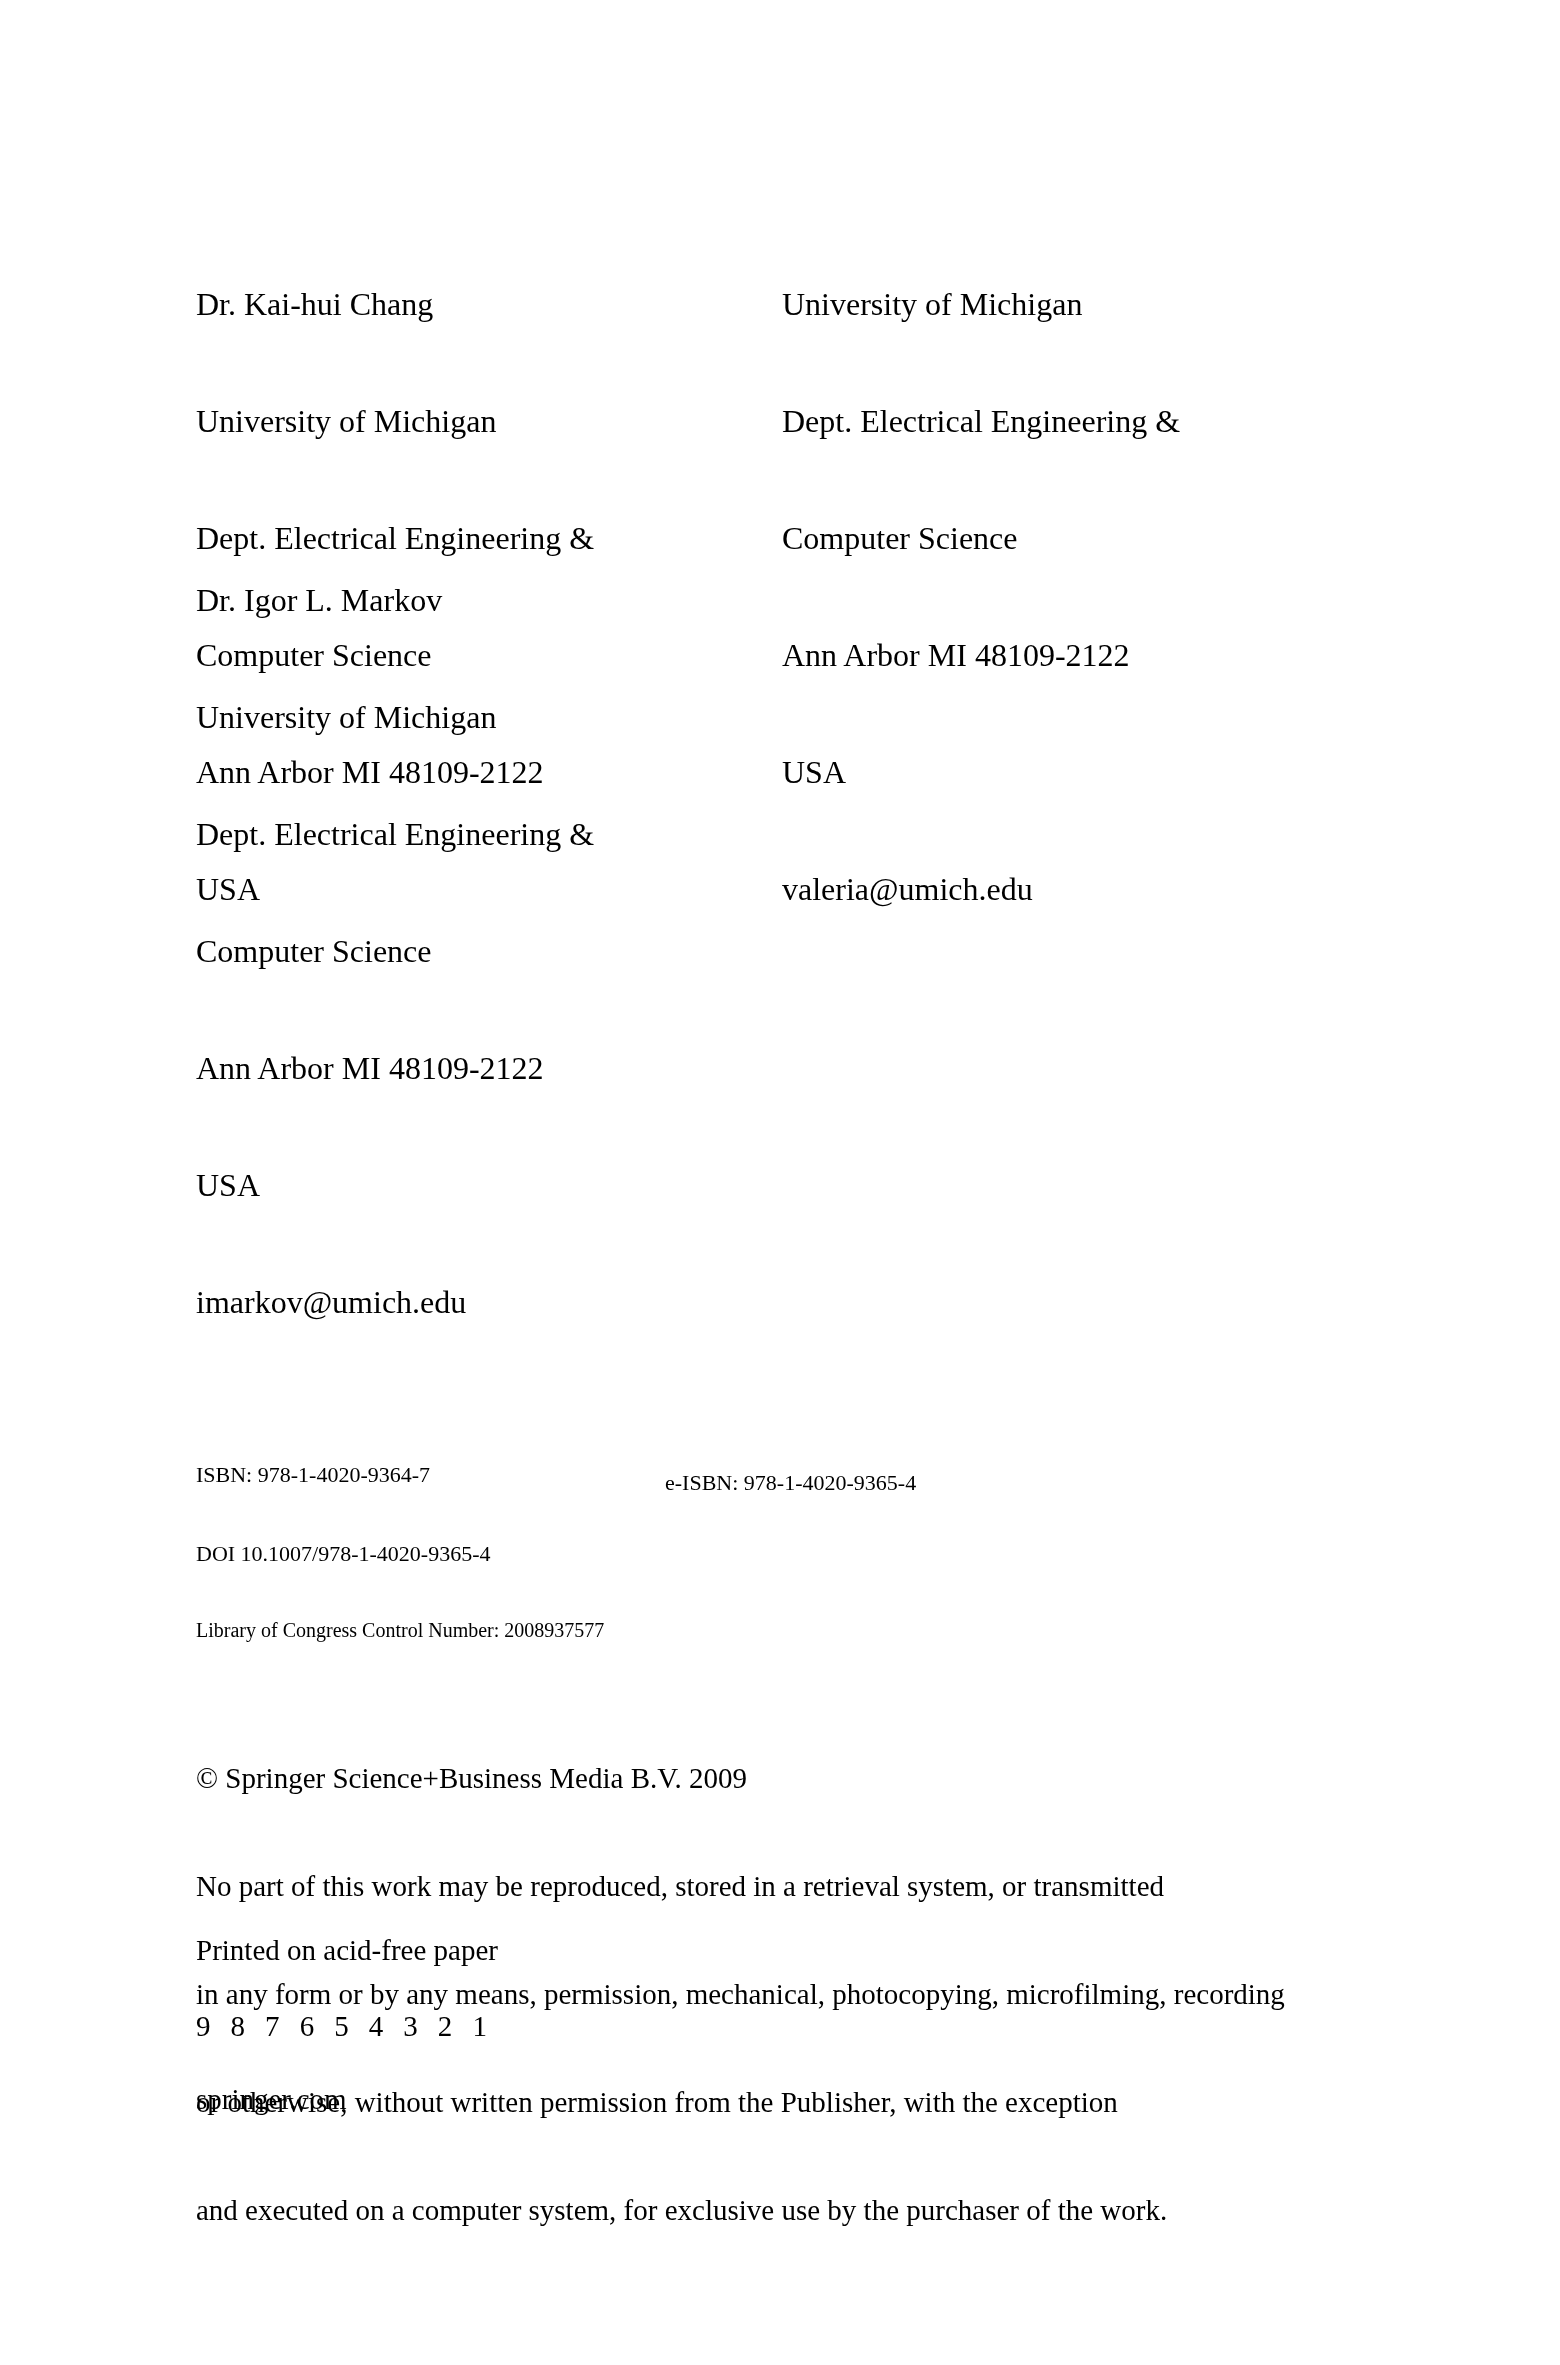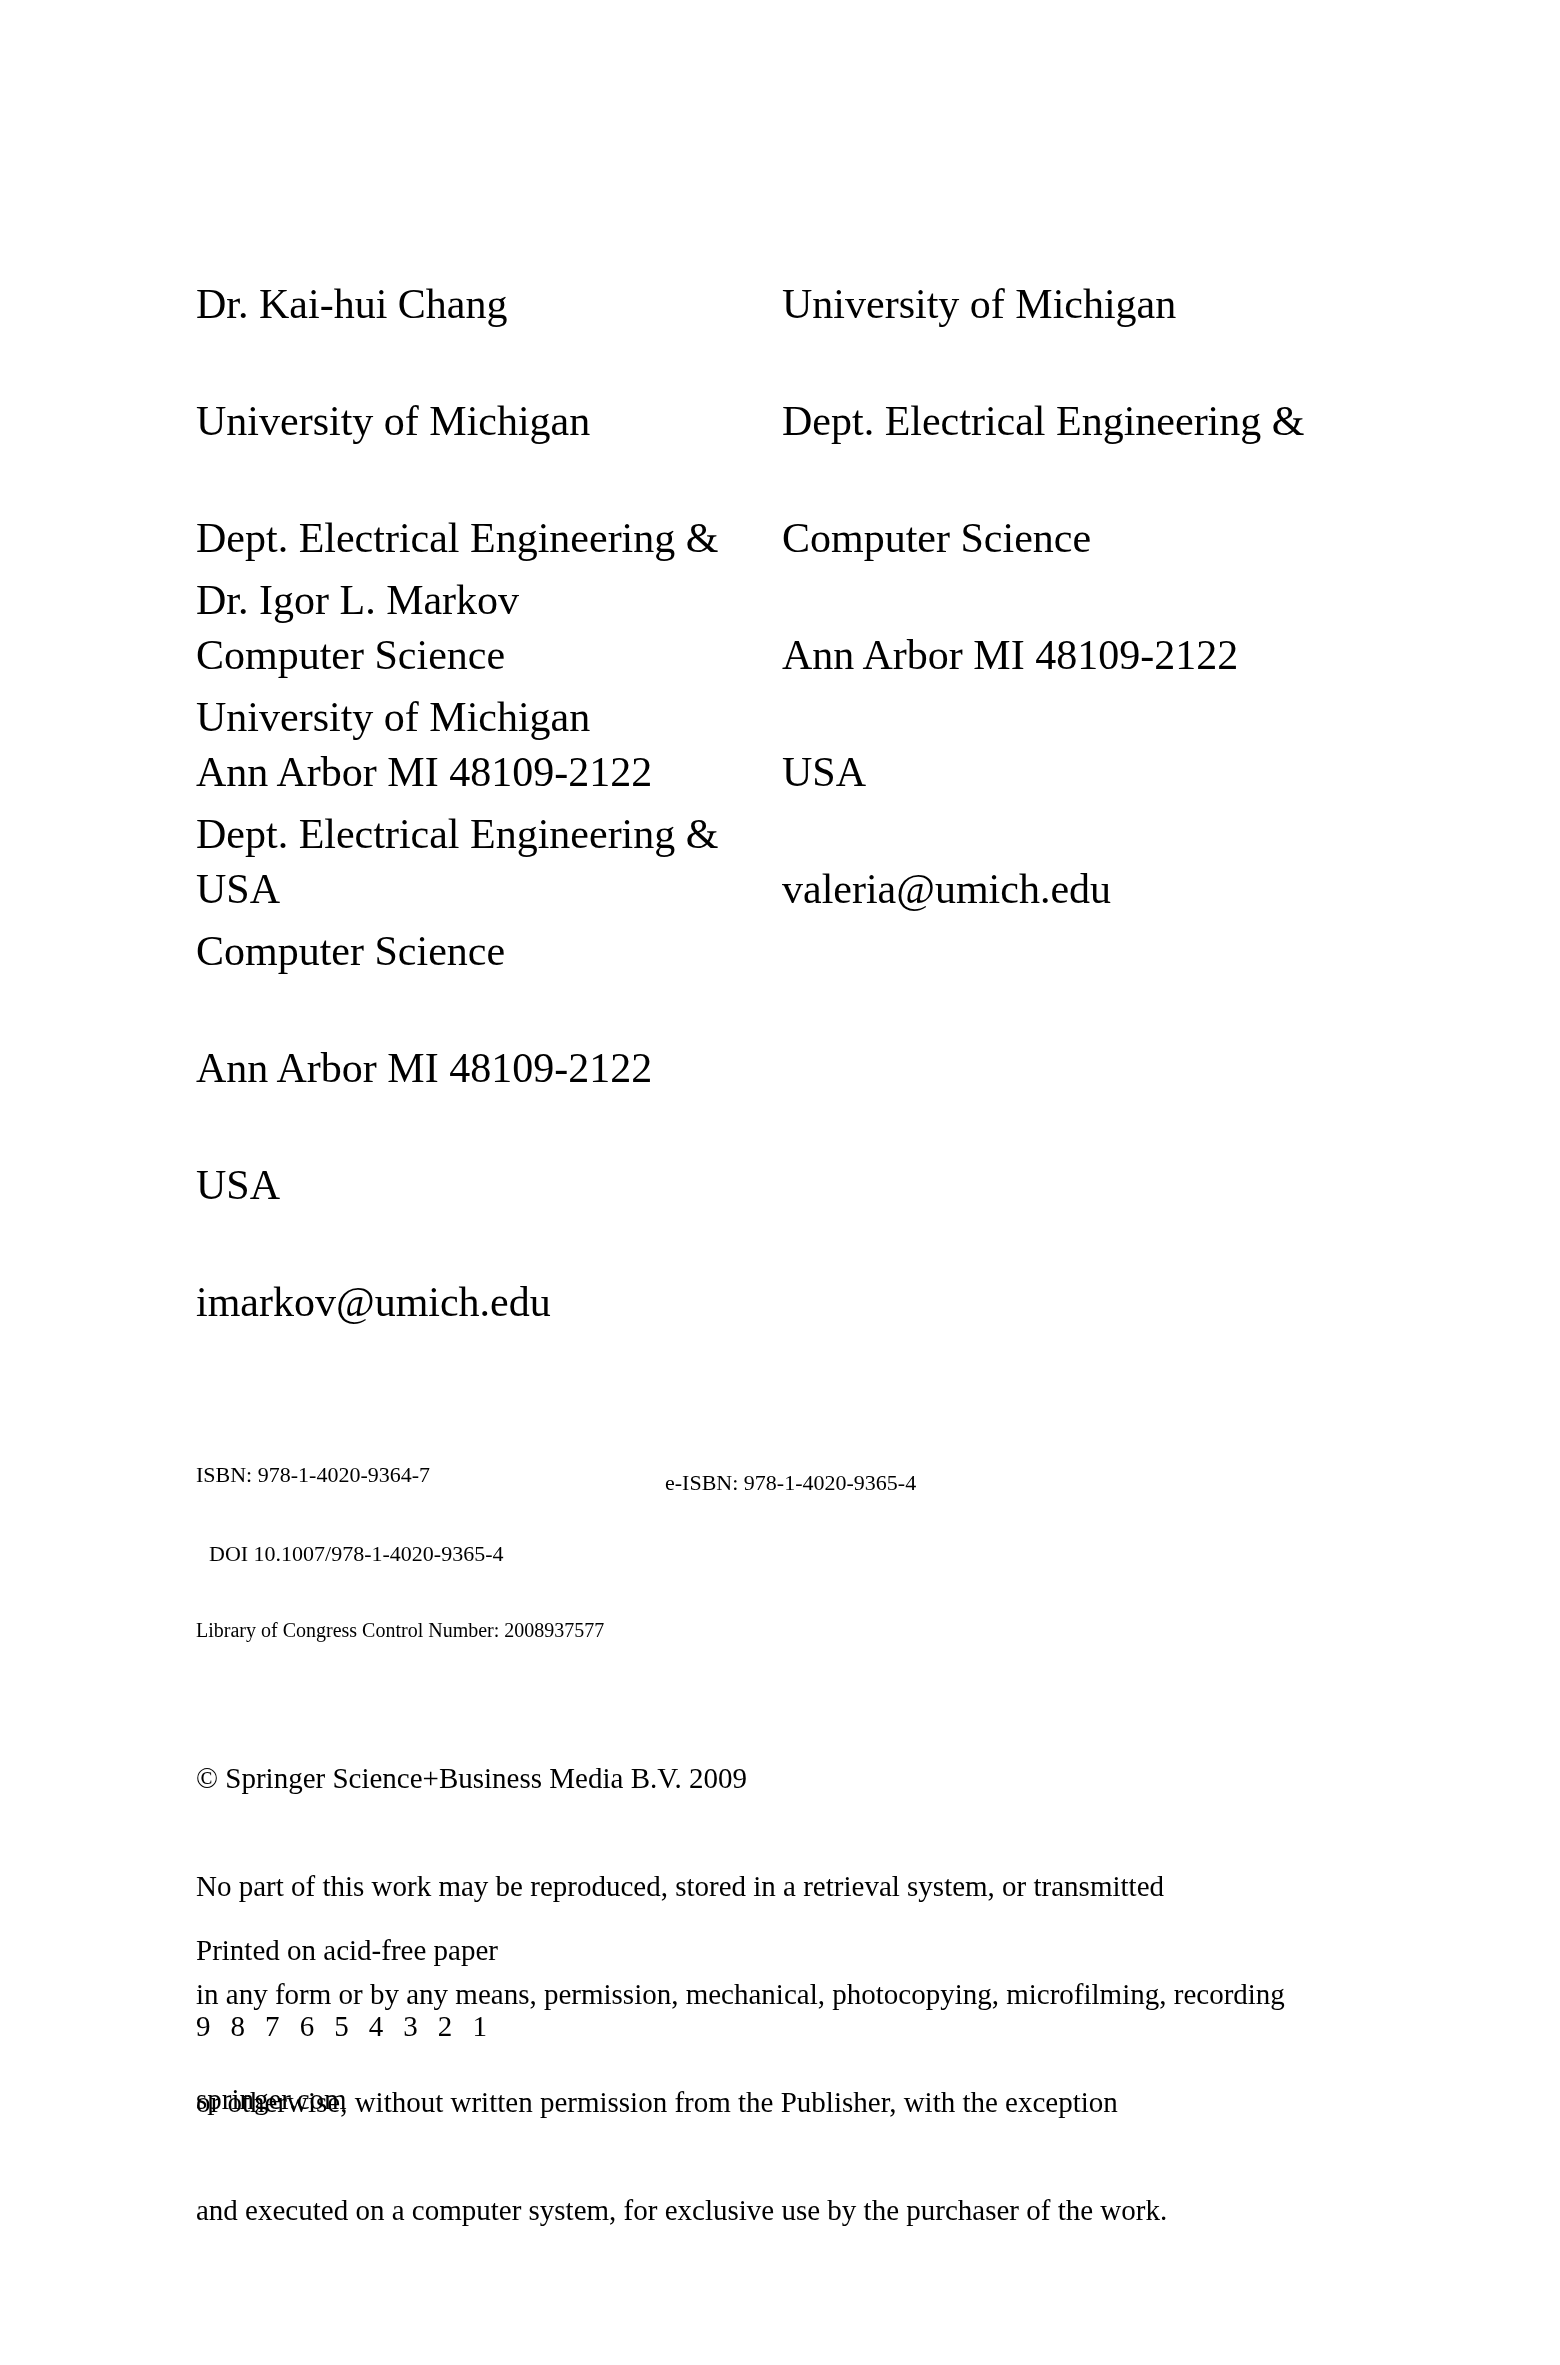--- a/index.html
+++ b/index.html
@@ -14,21 +14,21 @@
     background: #ffffff;
     color: #000000;
     font-family: "Liberation Serif", "DejaVu Serif", serif;
     overflow: hidden;
   }
   .abs {
     position: absolute;
     white-space: pre;
   }
   .author {
-    font-size: 42px;
+    font-size: 32px;
     line-height: 39px;
   }
   .idline {
     font-size: 22px;
     line-height: 39px;
   }
   .loc {
     font-size: 20px;
     line-height: 37px;
   }
@@ -73,21 +73,21 @@
     <div>Dept. Electrical Engineering &amp;</div>
     <div>Computer Science</div>
     <div>Ann Arbor MI 48109-2122</div>
     <div>USA</div>
     <div>imarkov@umich.edu</div>
   </div>
 
   <div class="abs idline" style="left:196px; top:1455px;">ISBN: 978-1-4020-9364-7</div>
   <div class="abs idline" style="left:665px; top:1455px;margin-top:8px;">e-ISBN: 978-1-4020-9365-4</div>
 
-  <div class="abs idline" style="left:209px; top:1534px;">DOI 10.1007/978-1-4020-9365-4</div>
+  <div class="abs idline" style="left:196px; top:1534px;">DOI 10.1007/978-1-4020-9365-4</div>
 
   <div class="abs loc" style="left:196px; top:1612px;">Library of Congress Control Number: 2008937577</div>
 
   <div class="abs copy" style="left:196px; top:1688px;">
     <div>© Springer Science+Business Media B.V. 2009</div>
     <div>No part of this work may be reproduced, stored in a retrieval system, or transmitted</div>
     <div>in any form or by any means, permission, mechanical, photocopying, microfilming, recording</div>
     <div>or otherwise, without written permission from the Publisher, with the exception</div>
     <div>and executed on a computer system, for exclusive use by the purchaser of the work.</div>
   </div>

